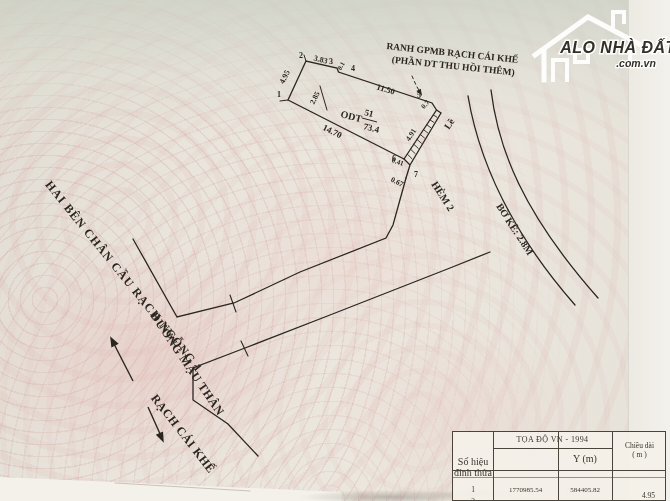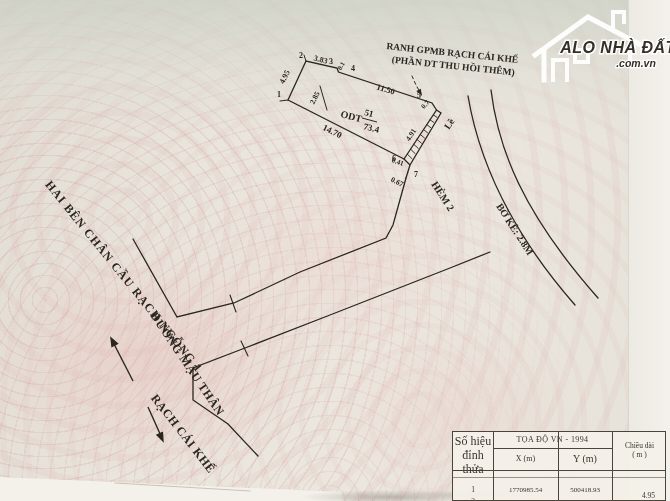--- a/index.html
+++ b/index.html
@@ -143,34 +143,33 @@
 </svg>
 
 <div class="coord-table">
   <div class="ct-v" style="left:40px"></div>
   <div class="ct-v" style="left:105px"></div>
   <div class="ct-v" style="left:159px"></div>
   <div class="ct-h" style="top:16px;left:40px;width:119px"></div>
   <div class="ct-h" style="top:38px;left:0;right:0"></div>
   <div class="ct-h" style="top:45px;left:0;right:0;background:rgba(74,68,58,.55)"></div>
 
-  <div class="ct-cell" style="left:0;top:5px;width:40px;height:38px;font-size:12px">
+  <div class="ct-cell" style="left:0;top:16px;width:40px;height:38px;font-size:10px">
     <span>Số hiệu</span>
     <span>đỉnh thửa</span>
   </div>
   <div class="ct-cell" style="left:40px;top:0;width:119px;height:16px;font-size:8px;letter-spacing:.4px">TỌA ĐỘ  VN - 1994</div>
-  <div class="ct-cell" style="left:40px;top:16px;width:65px;height:22px;font-size:8px">X (m)</div>
   <div class="ct-cell" style="left:105px;top:16px;width:54px;height:22px;font-size:10px">Y (m)</div>
   <div class="ct-cell" style="left:159px;top:0;width:55px;height:38px;font-size:7.5px">
     <span>Chiều dài</span>
     <span>( m )</span>
   </div>
 
   <div class="ct-cell" style="left:0;top:51px;width:40px;height:14px;font-size:7.5px">1</div>
   <div class="ct-cell" style="left:40px;top:51px;width:65px;height:14px;font-size:7px">1770985.54</div>
-  <div class="ct-cell" style="left:105px;top:51px;width:54px;height:14px;font-size:7px">500418.93</div>
+  <div class="ct-cell" style="left:105px;top:51px;width:54px;height:14px;font-size:7px">584405.82</div>
 
   <div class="ct-cell" style="left:0;top:63px;width:40px;height:14px;font-size:7.5px">2</div>
   <div class="ct-cell" style="left:40px;top:63px;width:65px;height:14px;font-size:7px">1110053.78</div>
   <div class="ct-cell" style="left:105px;top:63px;width:54px;height:14px;font-size:7px">584407.57</div>
 
   <div class="ct-cell" style="left:159px;top:57px;width:55px;height:14px;font-size:7.5px;padding-left:18px;box-sizing:border-box">4.95</div>
 </div>
 
 </body></html>

